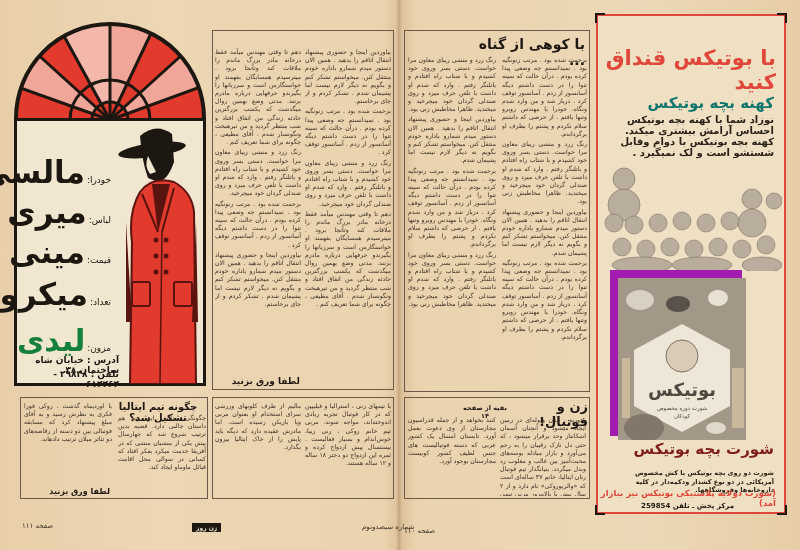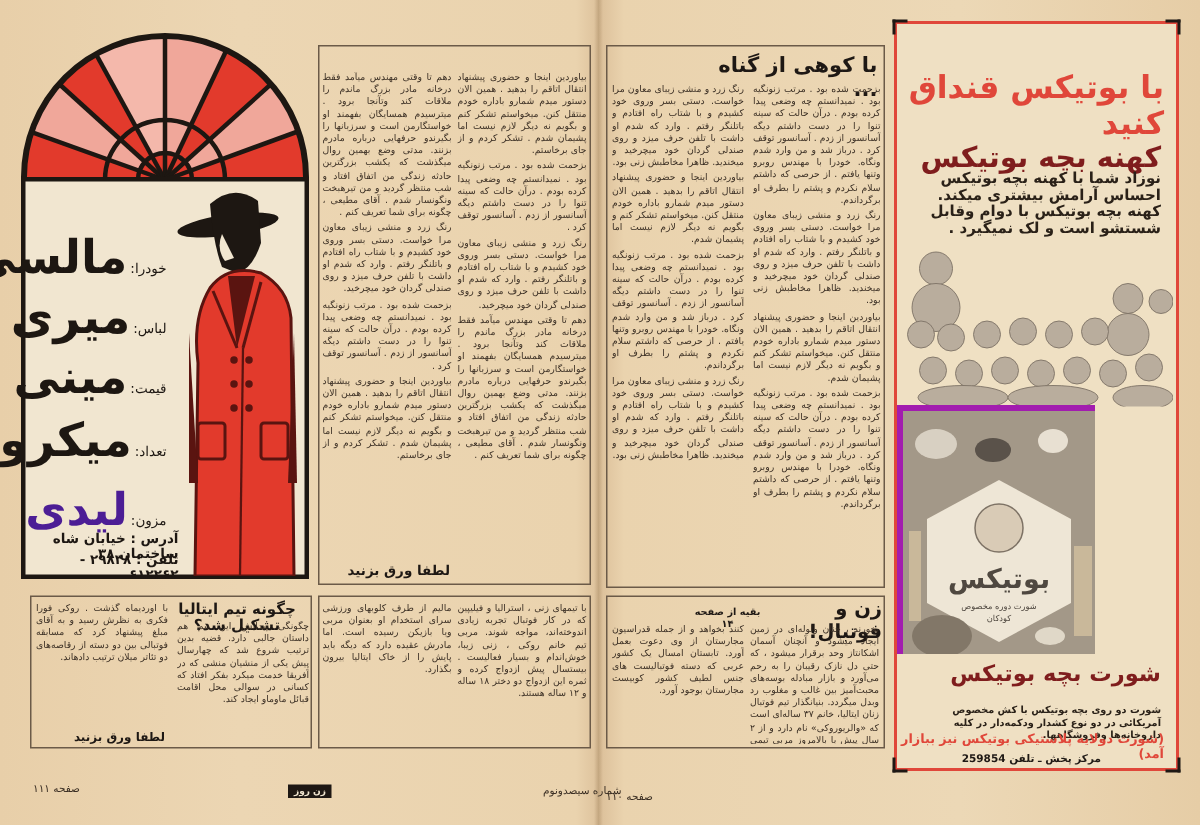--- a/index.html
+++ b/index.html
@@ -27,21 +27,21 @@
   }
   .lady-box {
     position: absolute; left: 0; top: 96px; width: 192px; height: 268px;
     background: #f1e6d0; border: 3px solid #1d1712; border-top: 3px solid #1d1712;
   }
   .lady-line {
     position: absolute; right: 92px; direction: rtl; display: flex; align-items: baseline; gap: 2px;
   }
   .lady-label { font-size: 9px; color: #1d1712; font-family: "DejaVu Sans", sans-serif; }
   .lady-big { font-size: 31px; font-weight: bold; color: #1d1712; line-height: 1; letter-spacing: -1px; font-family: "DejaVu Sans", sans-serif; }
-  .lady-brand { font-size: 30px; font-weight: bold; color: #4c1d95; line-height: 1; font-family: "DejaVu Sans", sans-serif; }
+  .lady-brand { font-size: 30px; font-weight: bold; color: #15803d; line-height: 1; font-family: "DejaVu Sans", sans-serif; }
   .lady-addr { position: absolute; left: 10px; right: 84px; direction: rtl; font-size: 9px; font-weight: bold; color: #1d1712; }
   .figure { position: absolute; right: 4px; top: 100px; width: 90px; height: 262px; }
 
   
   .col {
     position: absolute; direction: rtl; text-align: justify;
     font-size: 6.2px; line-height: 8.2px; color: #3b2f24;
     font-family: "DejaVu Sans", sans-serif; overflow: hidden;
   }
   .col p { margin-bottom: 2px; }
@@ -63,28 +63,28 @@
   .issue { position: absolute; font-size: 7px; color: #3b2f24; direction: rtl; }
 
   
   .boutix {
     position: absolute; left: 596px; top: 14px; width: 190px; height: 500px;
     border: 2px solid #e0473a; background: #efe0c3;
   }
   .corner { position: absolute; width: 10px; height: 10px; border-color: #1e1814; border-style: solid; }
   .bx-title1 { position: absolute; right: 12px; top: 4px; font-size: 21px; font-weight: bold; color: #e0473a; direction: rtl; }
   .bx-title2 { position: absolute; right: 8px; top: 30px; font-size: 21px; font-weight: bold; color: #e0473a; direction: rtl; }
-  .bx-sub { position: absolute; right: 10px; top: 78px; font-size: 19px; font-weight: bold; color: #7f1d1d; direction: rtl; text-align: right; }
+  .bx-sub { position: absolute; right: 10px; top: 78px; font-size: 15px; font-weight: bold; color: #0f766e; direction: rtl; text-align: right; }
   .bx-body { position: absolute; right: 10px; left: 10px; top: 98px; font-size: 10px; line-height: 11px; font-weight: bold; color: #2a2118; direction: rtl; }
   .babies {
     position: absolute; left: 4px; top: 145px; width: 180px; height: 110px;
   }
   .box-photo {
-    position: absolute; left: 0; top: 254px; width: 132px; height: 166px;
-    background: #0ea5e9; border: 4px solid #a21caf;
+    position: absolute; left: 12px; top: 254px; width: 132px; height: 166px;
+    background: #0ea5e9; border: 8px solid #a21caf;
   }
   .bx-sub2 { position: absolute; right: 10px; top: 424px; font-size: 15px; font-weight: bold; color: #7f1d1d; direction: rtl; }
   .bx-body2 { position: absolute; right: 10px; left: 10px; top: 453px; font-size: 6.5px; line-height: 8.5px; font-weight: bold; color: #2a2118; direction: rtl; }
   .bx-red { position: absolute; right: 8px; top: 472px; font-size: 8.5px; font-weight: bold; color: #e0473a; direction: rtl; }
   .bx-phone { position: absolute; right: 50px; top: 486px; font-size: 7px; font-weight: bold; color: #1e1814; direction: rtl; }
 </style>
 </head>
 <body>
 
 <div class="spread"></div>

